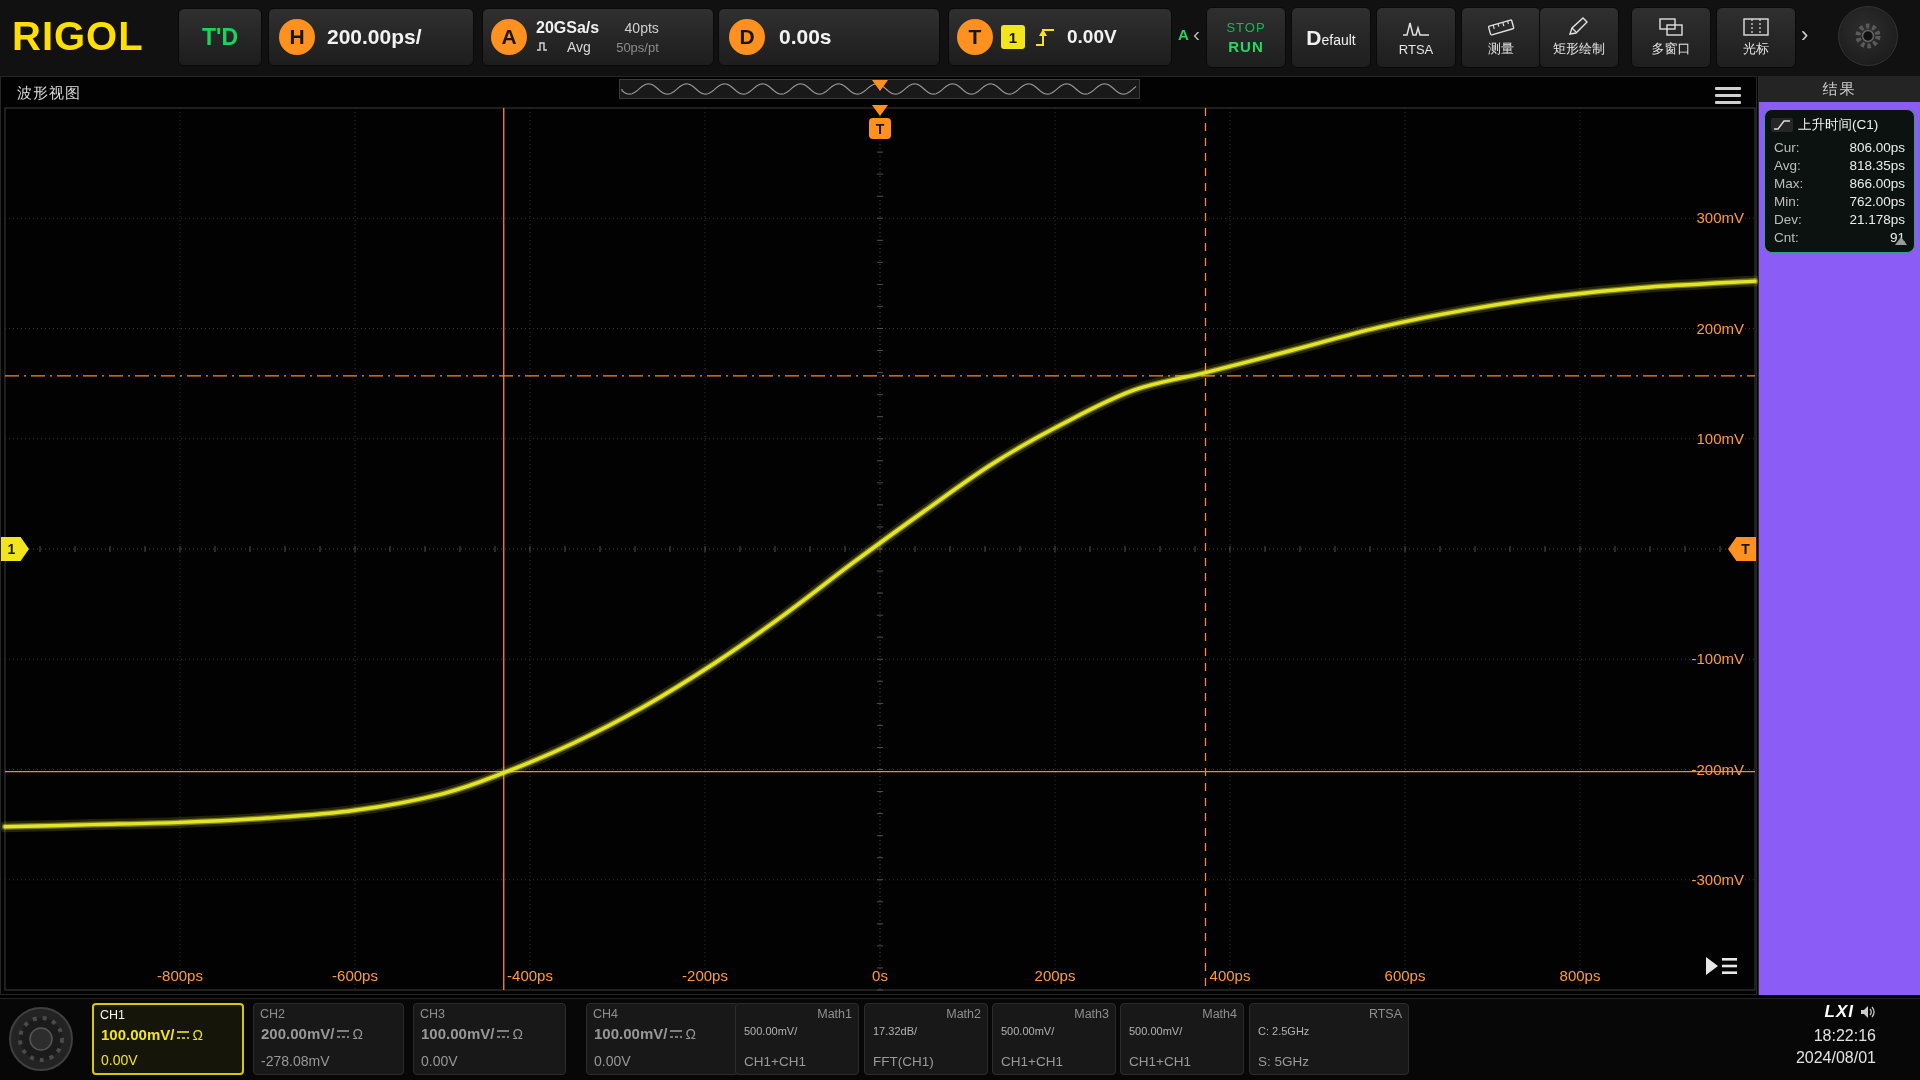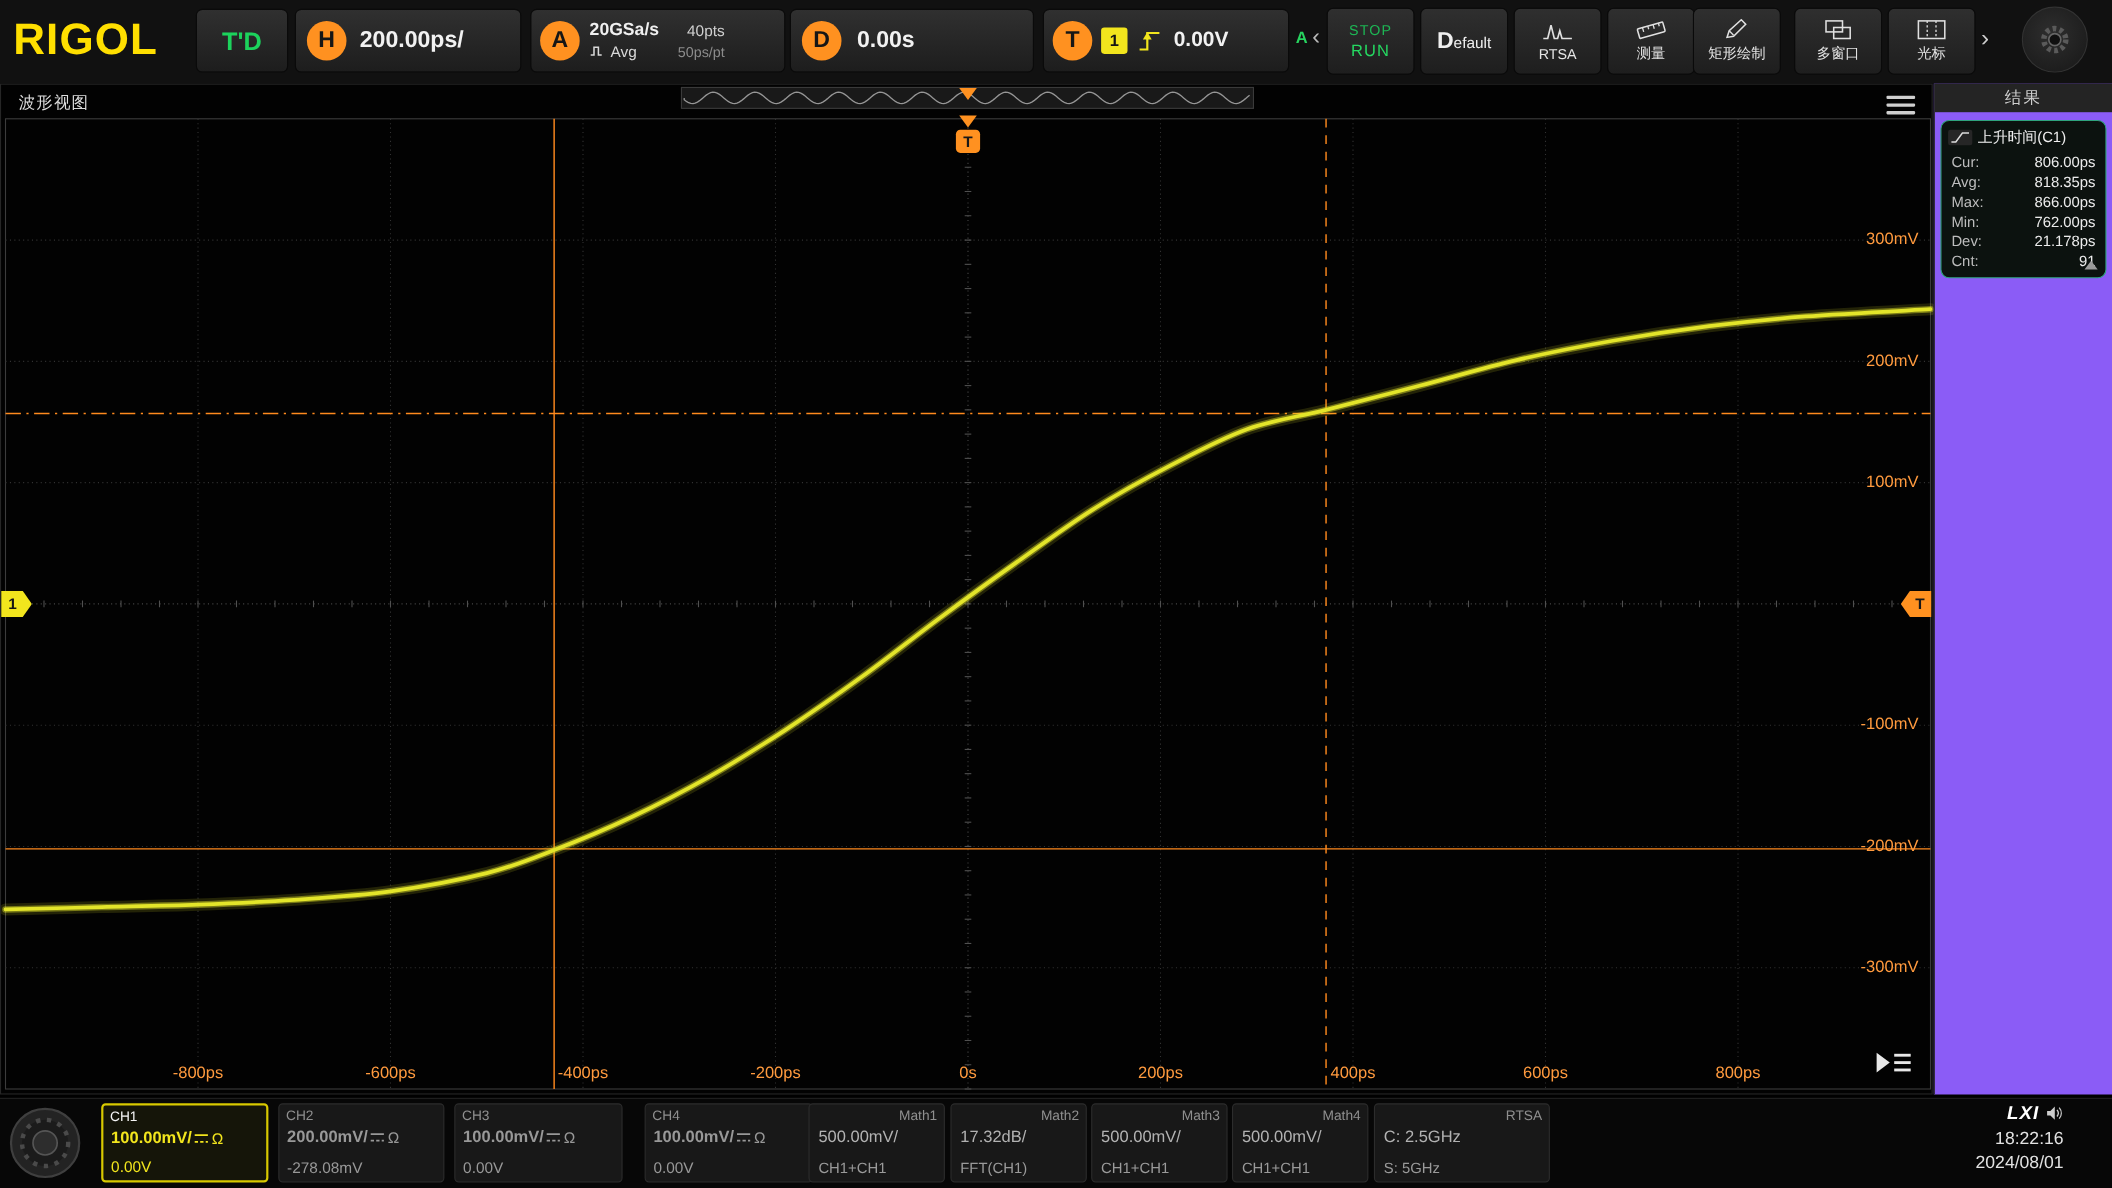--- a/index.html
+++ b/index.html
@@ -10,33 +10,33 @@
   .logo{position:absolute;left:12px;top:14px;font-size:40px;font-weight:900;color:#ffdf00;letter-spacing:1px;}
   .tbox{position:absolute;top:8px;height:58px;background:linear-gradient(#303030,#1d1d1d);border:1px solid #0a0a0a;border-radius:6px;box-sizing:border-box;display:flex;align-items:center;}
   .tstat{left:178px;width:84px;justify-content:center;}
   .tstat span{color:#1cd35c;font-weight:bold;font-size:23px;}
   .badge-circle{width:36px;height:36px;border-radius:50%;background:#ff9120;color:#161616;font-weight:bold;font-size:21px;display:flex;align-items:center;justify-content:center;flex:none;}
   .hbox{left:268px;width:206px;padding-left:10px;gap:12px;}
   .bigval{color:#f2f2f2;font-weight:bold;font-size:21px;}
   .abox{left:482px;width:232px;padding-left:8px;gap:9px;}
   .acol{display:flex;flex-direction:column;gap:2px;}
   .srate{color:#f0f0f0;font-weight:bold;font-size:16px;}
-  .avg-row{display:flex;align-items:center;gap:4px;color:#d8d8d8;font-size:14px;}
+  .avg-row{display:flex;align-items:center;gap:16px;color:#d8d8d8;font-size:14px;}
   .acol2{display:flex;flex-direction:column;gap:4px;align-items:flex-end;margin-left:8px;}
   .acol2 .pts{color:#d0d0d0;font-size:14px;}
   .acol2 .dim{color:#8c8c8c;font-size:13px;}
   .dbox{left:718px;width:222px;padding-left:10px;gap:14px;}
   .trigbox{left:948px;width:224px;padding-left:8px;gap:8px;}
   .src-square{width:24px;height:24px;background:#f2e51d;color:#141414;border-radius:3px;font-weight:bold;font-size:15px;display:flex;align-items:center;justify-content:center;flex:none;}
   .trig-mode{position:absolute;left:1178px;top:26px;color:#27d35f;font-weight:bold;font-size:15px;}
   .collapse{position:absolute;left:1193px;top:22px;color:#b9b9b9;font-size:21px;cursor:default;}
   .mbtn{position:absolute;top:7px;width:80px;height:61px;background:linear-gradient(#2f2f2f,#1e1e1e);border:1px solid #0a0a0a;border-radius:6px;box-sizing:border-box;display:flex;flex-direction:column;align-items:center;justify-content:center;gap:3px;color:#e4e4e4;font-size:13px;}
   .mb0{left:1206px}.mb1{left:1291px}.mb2{left:1376px}.mb3{left:1461px}.mb4{left:1539px}.mb5{left:1631px}.mb6{left:1716px}
   .stop-line{color:#1db554;font-size:13px;letter-spacing:1px;}
-  .run-line{color:#25d861;font-size:15px;font-weight:normal;letter-spacing:1px;}
+  .run-line{color:#25d861;font-size:15px;font-weight:bold;letter-spacing:1px;}
   .default-label{display:block;font-size:14px;color:#f0f0f0;}
   .default-label::first-letter{font-size:21px;font-weight:bold;}
   .more{position:absolute;left:1801px;top:22px;color:#cfcfcf;font-size:22px;}
   .assistant{position:absolute;left:1838px;top:6px;width:58px;height:58px;border-radius:50%;background:radial-gradient(circle at 45% 40%,#2e2e2e,#171717);border:1px solid #333;display:flex;align-items:center;justify-content:center;}
 
   
   #viewer{position:absolute;left:0;top:76px;width:1757px;height:919px;background:#020202;border:1px solid #262626;box-sizing:border-box;}
   .viewer-title{position:absolute;left:16px;top:7px;color:#dcdcdc;font-size:15px;letter-spacing:1px;}
   #preview{position:absolute;left:618px;top:2px;width:521px;height:20px;background:#191919;border:1px solid #3a3a3a;box-sizing:border-box;}
   .strip-tri{position:absolute;left:50%;margin-left:-8px;top:0;width:0;height:0;border-left:8px solid transparent;border-right:8px solid transparent;border-top:11px solid #ff9120;}
@@ -70,21 +70,21 @@
   .chbox.active{border:2px solid #d8c900;background:#151509;color:#f2e51d;}
   .ch-name{position:absolute;top:3px;left:6px;font-size:12.5px;color:#8f8f8f;}
   .chbox.active .ch-name{color:#f5f5f5;}
   .ch-scale-row{position:absolute;top:21px;left:7px;display:flex;align-items:center;gap:1px;font-size:15px;font-weight:bold;}
   .ohm{font-size:14px;font-weight:normal;}
   .ch-offset{position:absolute;bottom:5px;left:7px;font-size:14px;}
   .mathb{position:absolute;top:4px;height:72px;width:124px;background:#181818;border:1px solid #2c2c2c;border-radius:4px;box-sizing:border-box;}
   .m0{left:735px}.m1{left:864px}.m2{left:992px}.m3{left:1120px}
   .rtsab{position:absolute;top:4px;height:72px;left:1249px;width:160px;background:#181818;border:1px solid #2c2c2c;border-radius:4px;box-sizing:border-box;}
   .math-name{position:absolute;top:3px;right:6px;font-size:12.5px;color:#8f8f8f;}
-  .math-scale{position:absolute;top:21px;left:8px;font-size:15px;color:#b2b2b2;}
+  .math-scale{position:absolute;top:21px;left:8px;font-size:11px;color:#b2b2b2;}
   .math-expr{position:absolute;bottom:5px;left:8px;font-size:13.5px;color:#9a9a9a;}
   .clock{position:absolute;right:44px;top:3px;text-align:right;color:#e2e2e2;}
   .lxi-row{display:flex;align-items:center;justify-content:flex-end;gap:6px;}
   .lxi{font-style:italic;font-weight:900;font-size:17px;color:#fff;letter-spacing:1px;}
   .time{font-size:16px;margin-top:5px;}
   .date{font-size:16px;margin-top:4px;}
 </style>
 </head>
 <body>
 

